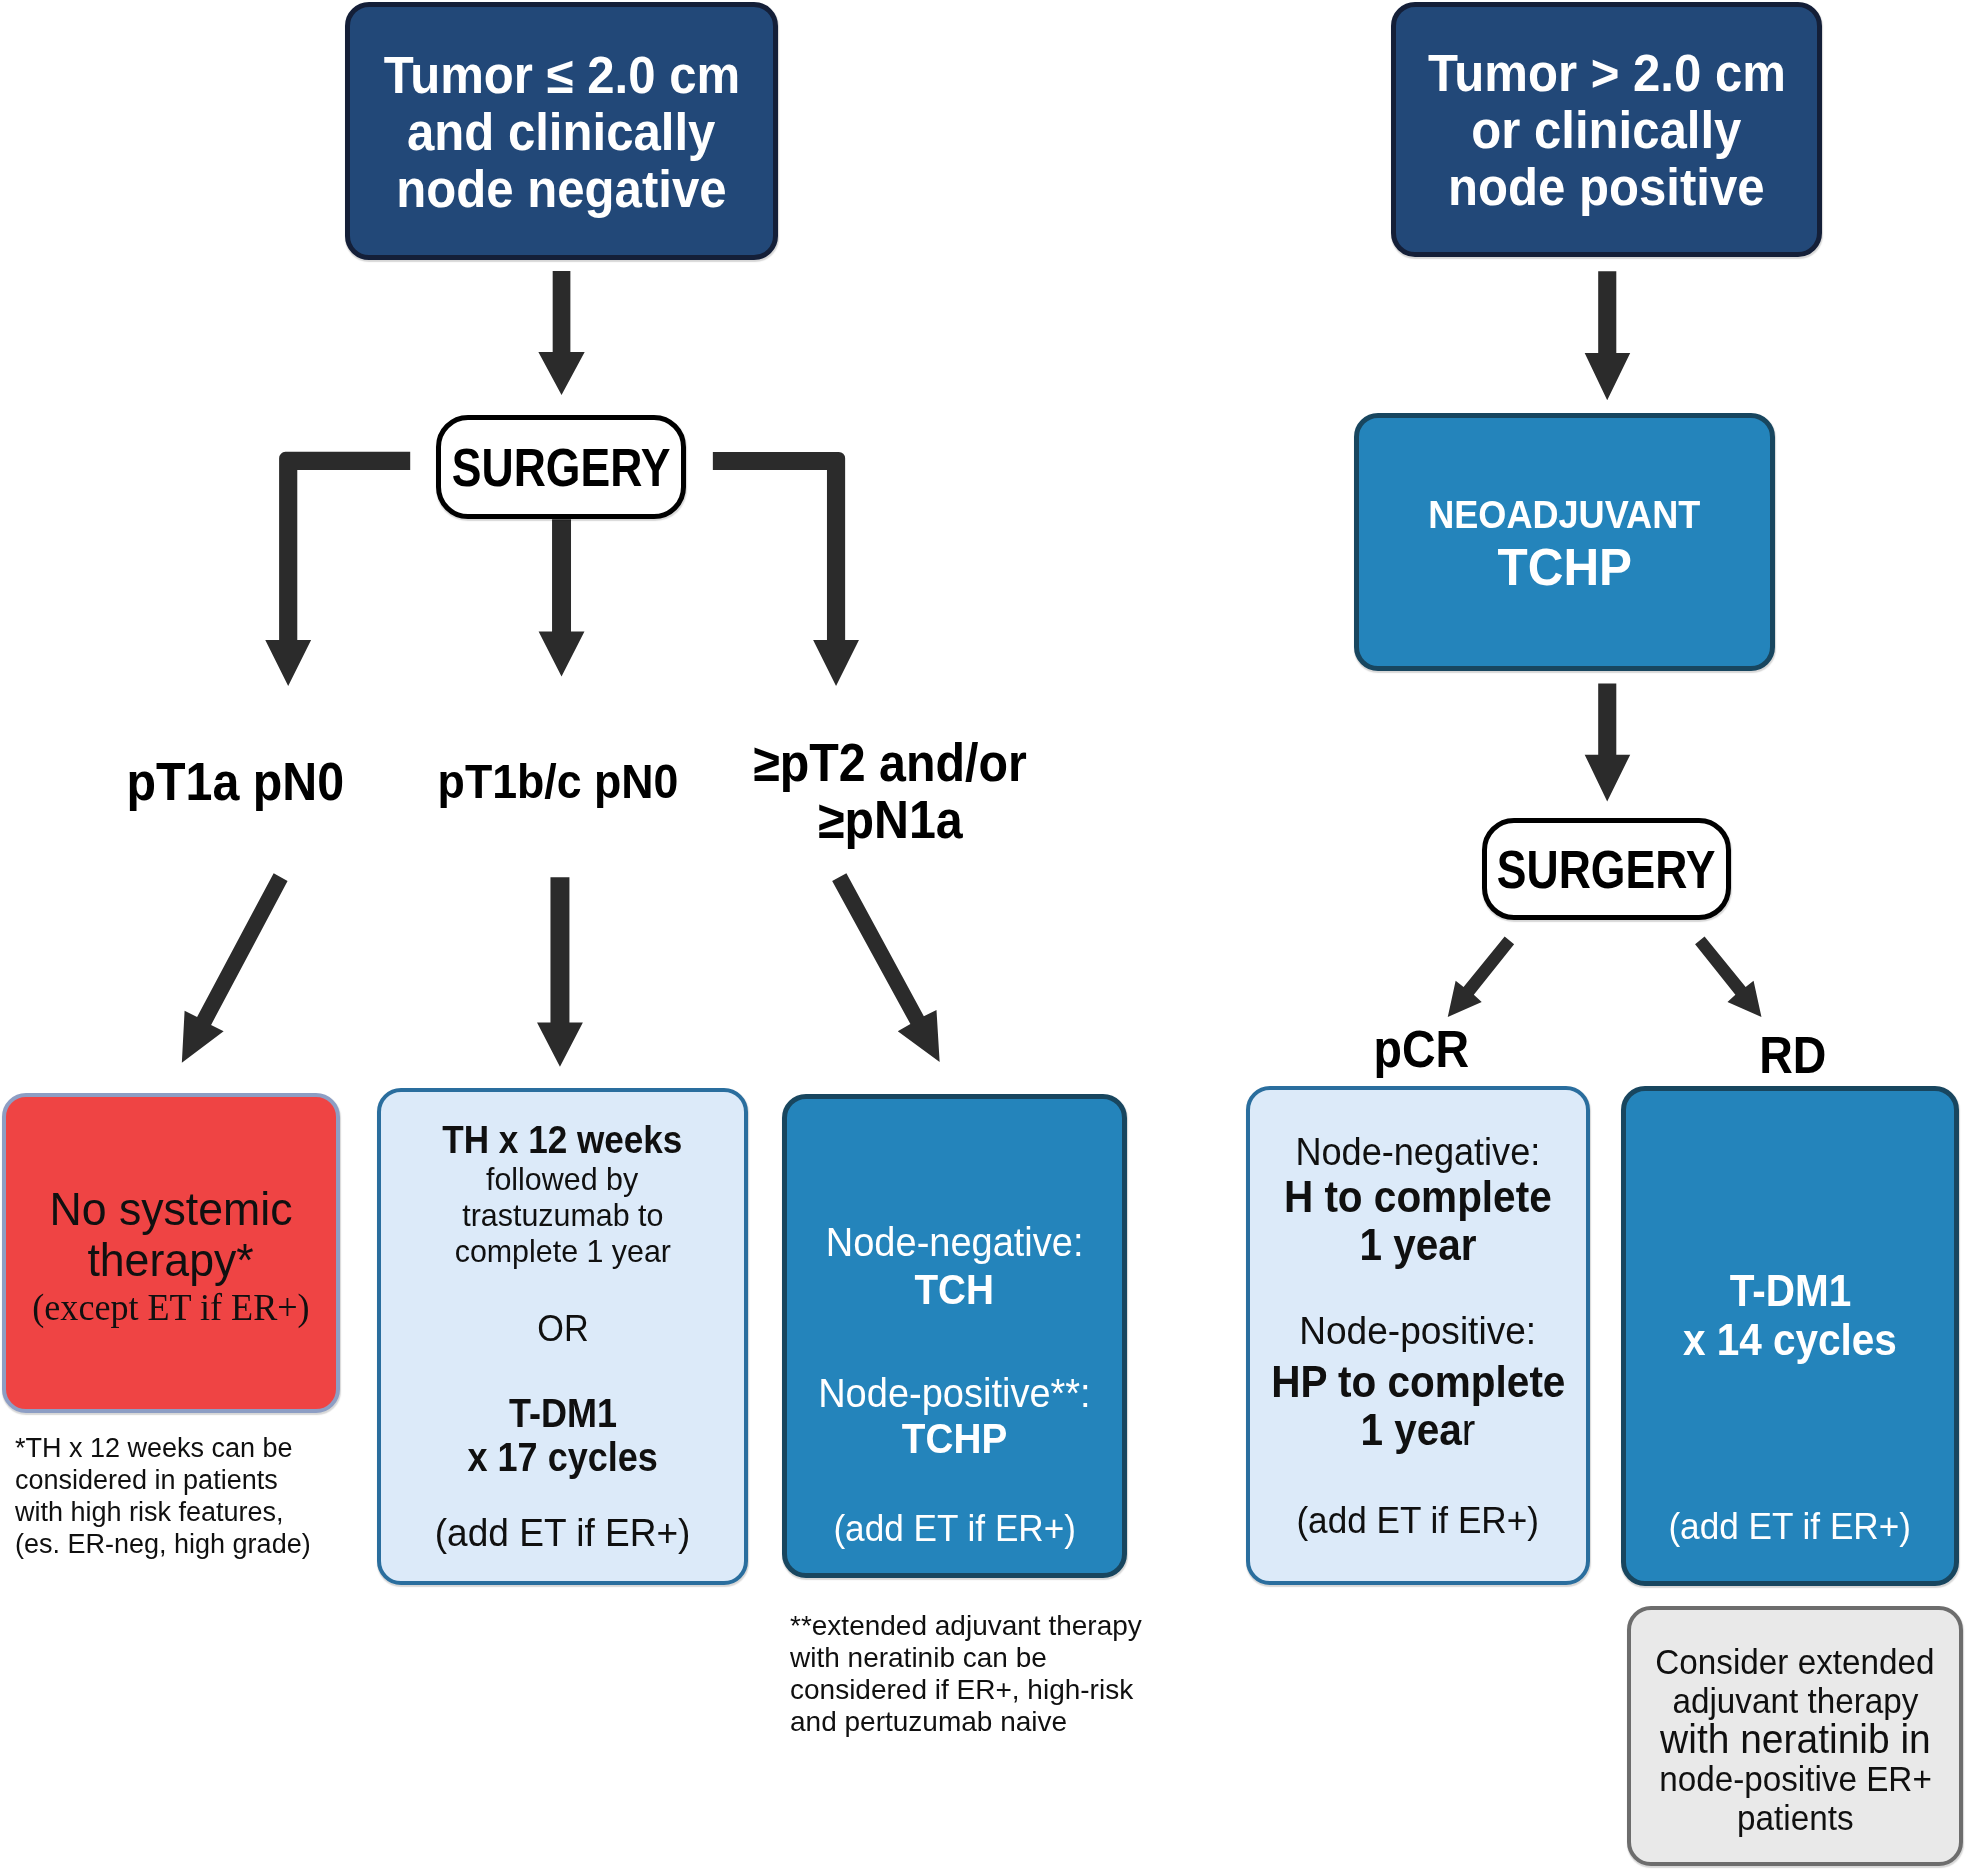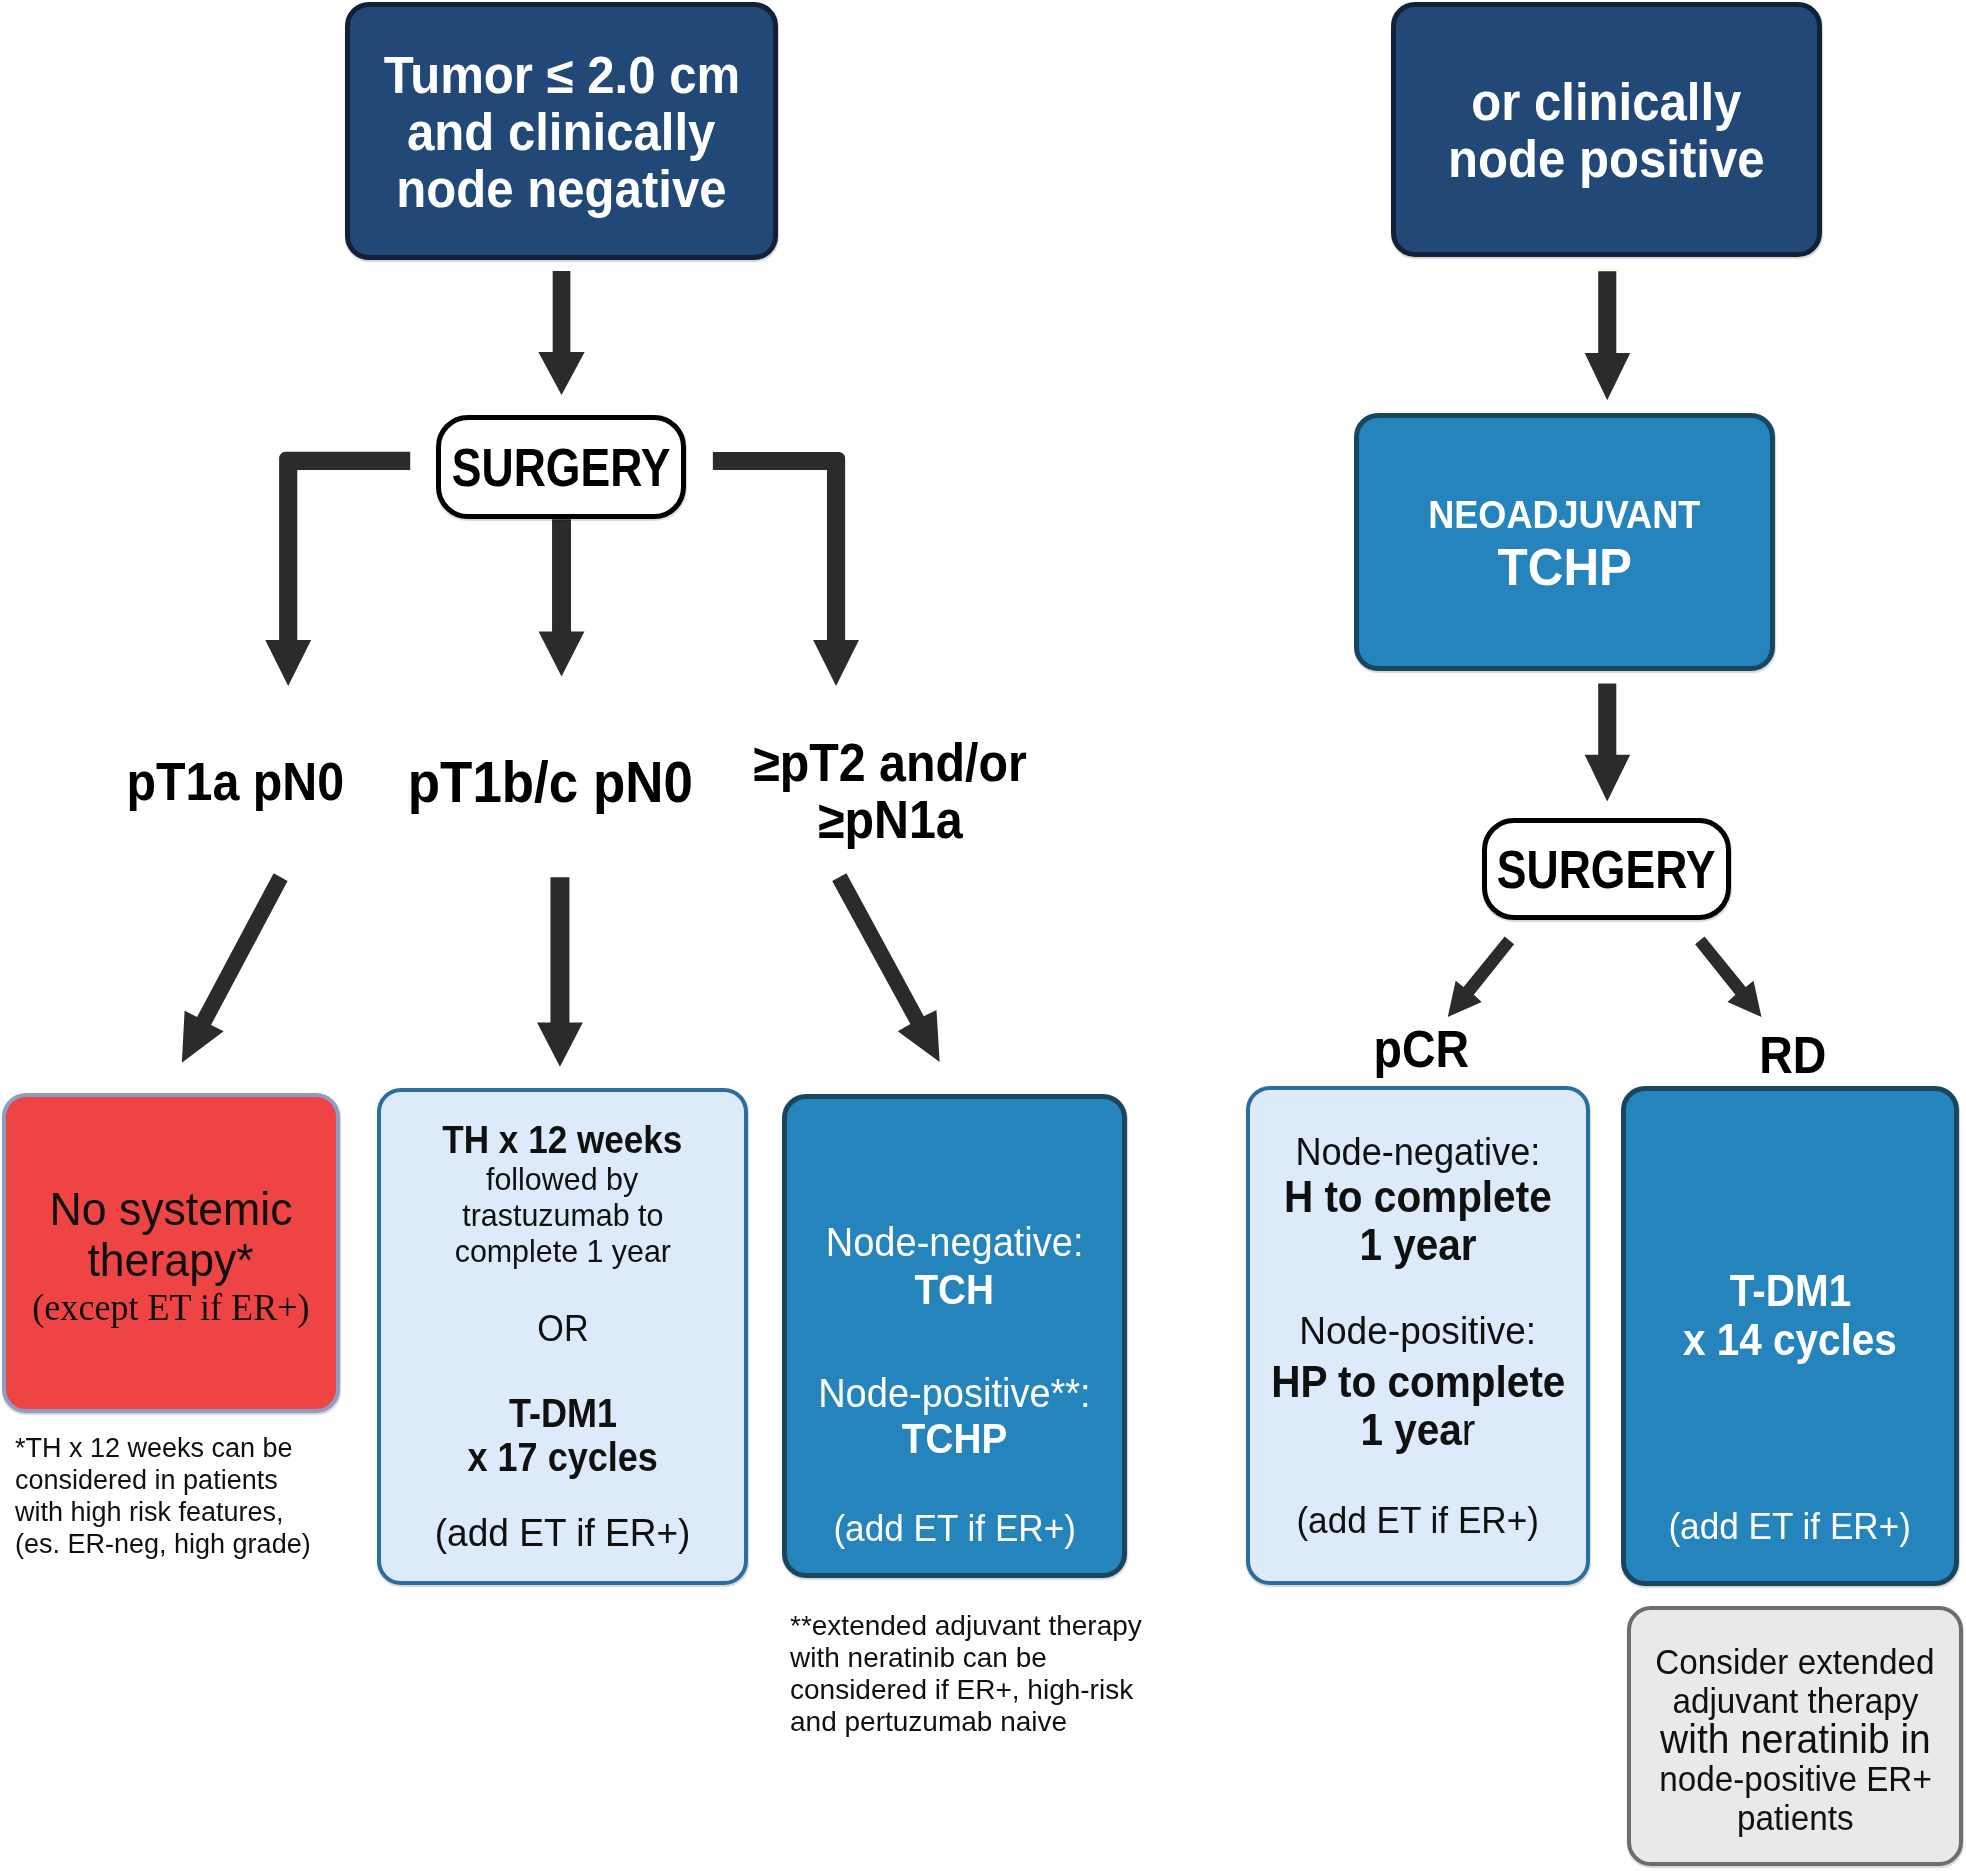--- a/index.html
+++ b/index.html
@@ -49,21 +49,21 @@
     <span class="ln"><i>Tumor ≤ 2.0 cm</i></span>
     <span class="ln"><i>and clinically</i></span>
     <span class="ln"><i>node negative</i></span>
   </div>
 
   <div class="box" style="left:436px;top:415px;width:250px;height:104px;background:#fff;border:5.5px solid #000;border-radius:32px;color:#000;font-size:53px;font-weight:bold;">
     <span class="ln sq"><i>SURGERY</i></span>
   </div>
 
   <div class="slabel" style="left:77px;top:753px;width:316px;font-size:53px;line-height:57px;"><span><i>pT1a pN0</i></span></div>
-  <div class="slabel" style="left:392px;top:753px;width:316px;font-size:58px;line-height:57px;"><span><i>pT1b/c pN0</i></span></div>
+  <div class="slabel" style="left:400px;top:753px;width:316px;font-size:49px;line-height:57px;"><span><i>pT1b/c pN0</i></span></div>
   <div class="slabel" style="left:732px;top:734px;width:316px;font-size:53px;line-height:57px;"><span><i>≥pT2 and/or</i></span><span><i>≥pN1a</i></span></div>
 
   <div class="box" style="left:1.6px;top:1093px;width:338px;height:320px;background:#ef4444;border:4.7px solid #8d9ec4;border-radius:24px;color:#101010;line-height:1.2;padding-top:6.3px;">
       <span class="ln" style="font-size: 47px; line-height: 51px;"><i>No systemic</i></span>
       <span class="ln" style="font-size: 47px; line-height: 51px;"><i>therapy*</i></span>
       <span class="ln" style="font-size: 38px; line-height: 44px; font-family: Liberation Serif, serif;"><i>(except ET if ER+)</i></span>
     </div>
 
   <div class="box" style="left:377px;top:1088px;width:371px;height:497px;background:#dceaf9;border:4.7px solid #2a6e9e;border-radius:24px;color:#101010;line-height:1.2;">
       <span class="ln b" style="font-size: 39px; line-height: 43px;"><i>TH x 12 weeks</i></span>
@@ -97,20 +97,21 @@
     </div>
 
   <div class="fnote" style="left:790px;top:1610px;width:395px;font-size:28px;line-height:32px;">
       <span><i>**extended adjuvant therapy</i></span>
       <span><i>with neratinib can be</i></span>
       <span><i>considered if ER+, high-risk</i></span>
       <span><i>and pertuzumab naive</i></span>
     </div>
 
   <div class="box entry" style="left:1391px;top:1.6px;width:431px;height:255px;background:#224878;border:5.5px solid #141f38;border-radius:24px;color:#fff;font-size:51px;font-weight:bold;line-height:57px;padding-top:3.2px;">
+    <span class="ln"><i>Tumor &gt; 2.0 cm</i></span>
     <span class="ln"><i>or clinically</i></span>
     <span class="ln"><i>node positive</i></span>
   </div>
 
   <div class="box" style="left:1354px;top:413px;width:421px;height:258px;background:#2484bb;border:5.5px solid #18465f;border-radius:24px;color:#fff;line-height:1.2;">
     <span class="ln" style="font-size:38px;font-weight:bold;line-height:50px;"><i>NEOADJUVANT</i></span>
     <span class="ln" style="font-size:52px;font-weight:bold;line-height:55px;"><i>TCHP</i></span>
   </div>
 
   <div class="box" style="left:1482px;top:818px;width:249px;height:102px;background:#fff;border:5.5px solid #000;border-radius:32px;color:#000;font-size:53px;font-weight:bold;">

